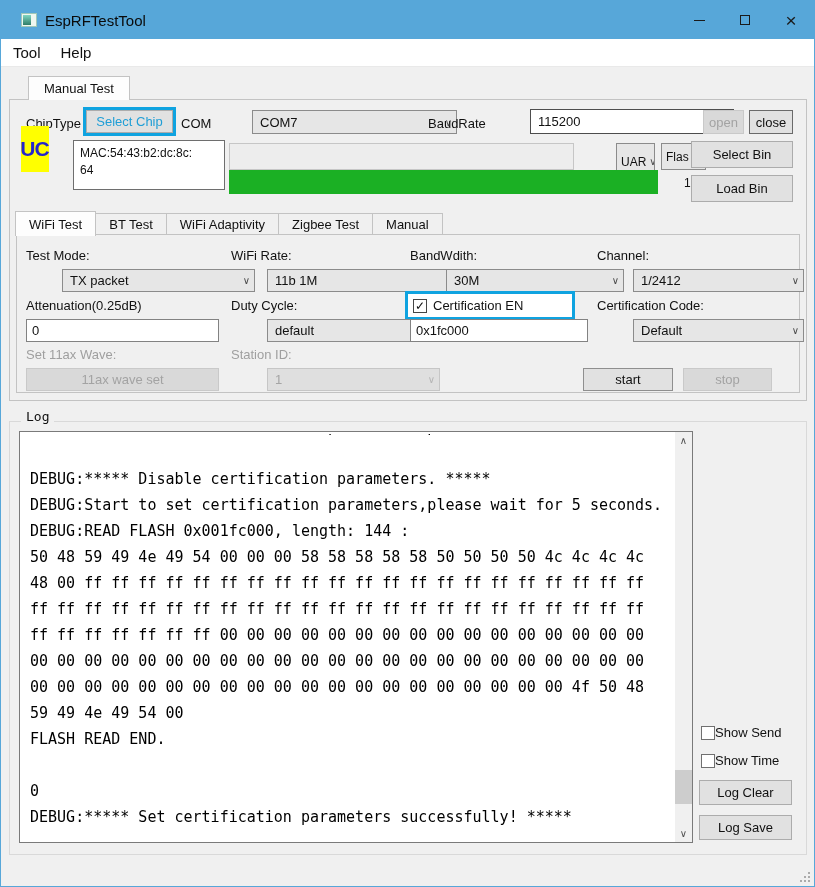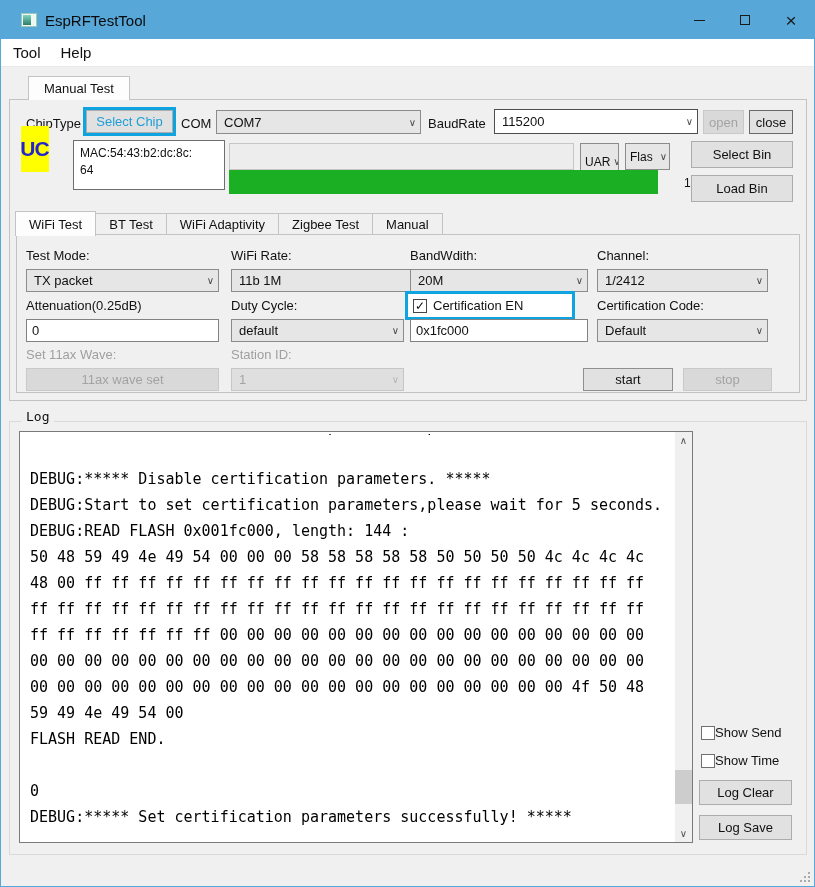--- a/index.html
+++ b/index.html
@@ -22,21 +22,21 @@
   .menubar{position:absolute;left:0;top:38px;width:100%;height:27px;background:#ffffff;border-bottom:1px solid #e9e9e9;display:flex;align-items:center;font-size:15px;}
   .menu-item{padding:0 10px;}
   .menu-item:first-child{padding-left:12px;}
   
   .tab{position:absolute;font-size:13px;background:#f0f0f0;border:1px solid #c3c3c3;display:flex;align-items:center;justify-content:center;box-sizing:border-box;}
   .tab.active{background:#fdfdfd;z-index:3;}
   .outer-tab{left:27px;top:75px;height:24px;padding:0 15px;border-bottom:none;}
   .outer-panel{position:absolute;left:8px;top:98px;width:798px;height:302px;border:1px solid #c3c3c3;background:#f0f0f0;box-sizing:border-box;}
   
   .lbl{position:absolute;font-size:13px;white-space:nowrap;}
-  .combo{position:absolute;background:#e6e6e6;border:1px solid #8b8b8b;box-sizing:border-box;display:flex;align-items:center;justify-content:space-between;padding:0 4px 0 7px;font-size:13px;white-space:nowrap;overflow:hidden;}
+  .combo{position:absolute;background:#e6e6e6;border:1px solid #8b8b8b;box-sizing:border-box;display:flex;align-items:center;justify-content:space-between;padding:0 4px 0 7px;font-size:13px;white-space:nowrap;overflow:hidden;margin-left:36px;}
   .combo .chev{color:#4a4a4a;font-size:10px;flex:0 0 auto;margin-left:3px;}
   .combo.white{background:#ffffff;border-color:#4d4d4d;}
   .combo.disabled{background:#dfdfdf;border-color:#c6c6c6;color:#a5a5a5;}
   .combo.disabled .chev{color:#b5b5b5;}
   .tinput{position:absolute;background:#ffffff;border:1px solid #828282;box-sizing:border-box;font-size:13px;display:flex;align-items:center;padding:0 5px;white-space:nowrap;overflow:hidden;}
   .btn{position:absolute;background:#e1e1e1;border:1px solid #acacac;box-sizing:border-box;font-size:13px;display:flex;align-items:center;justify-content:center;cursor:default;white-space:nowrap;}
   .btn.disabled{background:#d9d9d9;border-color:#c9c9c9;color:#a3a3a3;}
   .select-chip-wrap{position:absolute;left:82px;top:106px;border:3px solid #0fa3e0;background:#0fa3e0;}
   .select-chip-btn{position:static;width:87px;height:23px;color:#1f9ed6;}
   
@@ -155,21 +155,21 @@
 
   <div class="combo" style="left:25px;top:268px;width:193px;height:23px;">
     <span>TX packet</span>
     <span class="chev">∨</span>
   </div>
   <div class="combo" style="left:230px;top:268px;width:209px;height:23px;">
     <span>11b 1M</span>
     <span class="chev">∨</span>
   </div>
   <div class="combo" style="left:409px;top:268px;width:178px;height:23px;">
-    <span>20M</span>
+    <span>30M</span>
     <span class="chev">∨</span>
   </div>
   <div class="combo" style="left:596px;top:268px;width:171px;height:23px;">
     <span>1/2412</span>
     <span class="chev">∨</span>
   </div>
 
   <span class="lbl" style="left:25px;top:297px;">Attenuation(0.25dB)</span>
   <span class="lbl" style="left:230px;top:297px;">Duty Cycle:</span>
   <div class="cert-wrap">

